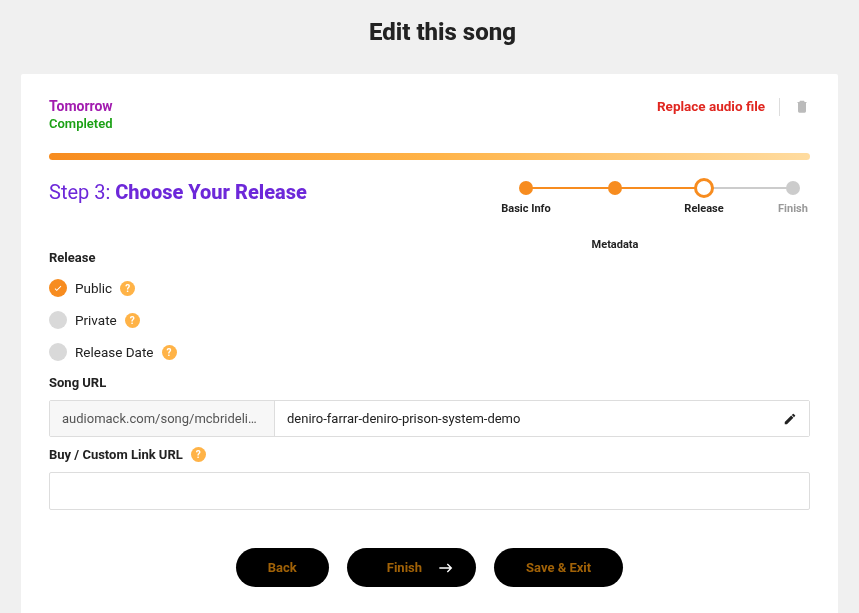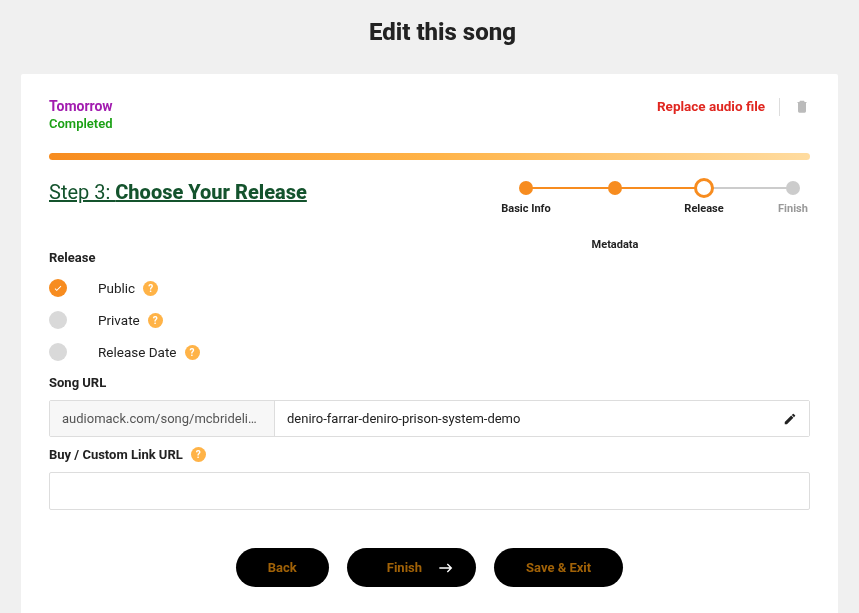--- a/index.html
+++ b/index.html
@@ -73,22 +73,21 @@
       margin-top: 22px;
     }
     .step-row {
       display: flex;
       justify-content: space-between;
       align-items: flex-start;
       margin-top: 20px;
     }
     .step-title {
       font-size: 20px;
-      color: #14532d;
-      text-decoration: underline;
+      color: #6d28d9;
     }
     .step-title .prefix {
       font-weight: 400;
     }
     .step-title .name {
       font-weight: 800;
     }
     .stepper-container {
       position: relative;
       width: 310px;
@@ -145,21 +144,20 @@
       background: #d9d9d9;
     }
     .radio-check {
       width: 10px;
       height: 10px;
       fill: #fff;
     }
     .radio-label {
       font-size: 13.5px;
       color: #222;
-      margin-left: 23px;
     }
     .help-icon {
       width: 15px;
       height: 15px;
       border-radius: 50%;
       background: #ffb347;
       color: #fff;
       font-size: 10px;
       font-weight: 700;
       display: flex;

